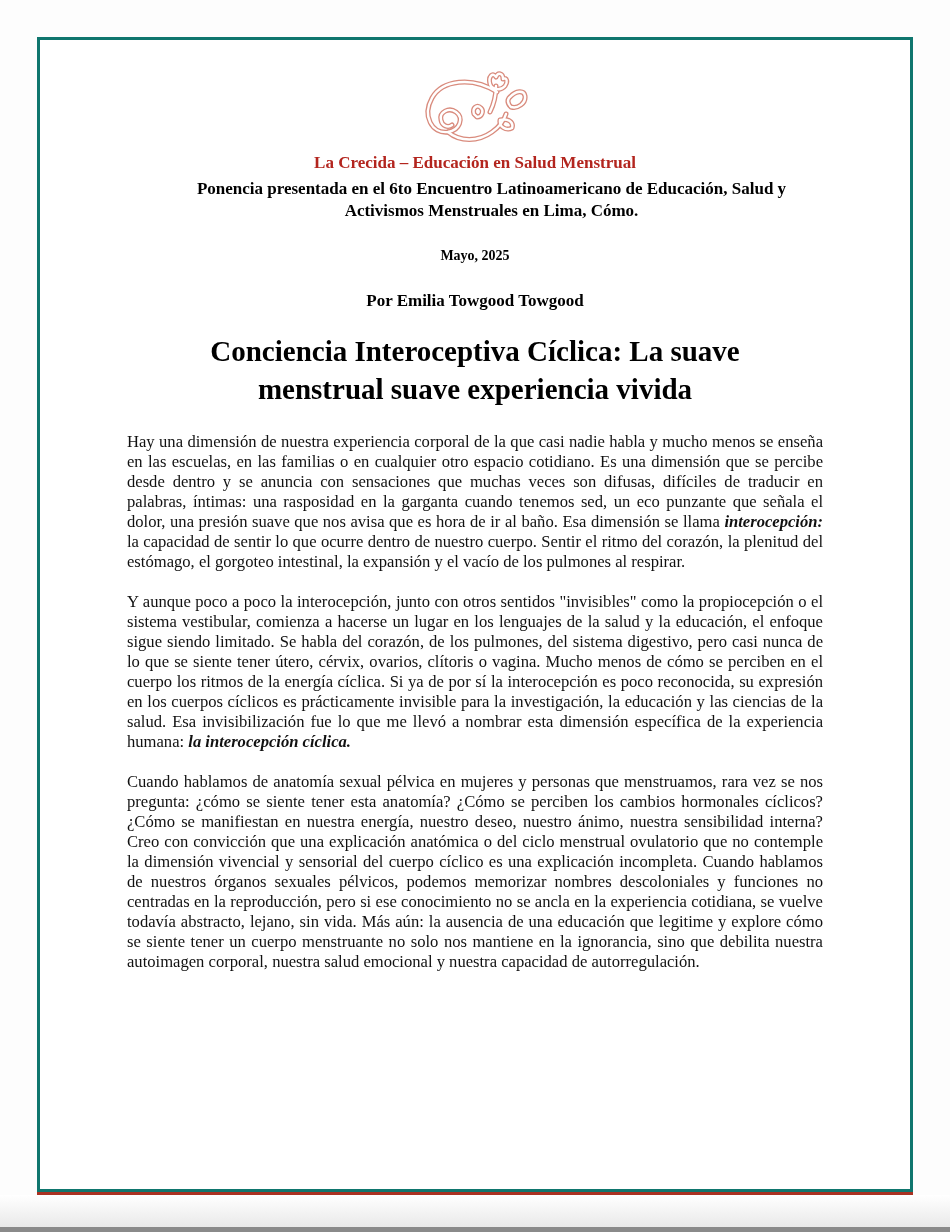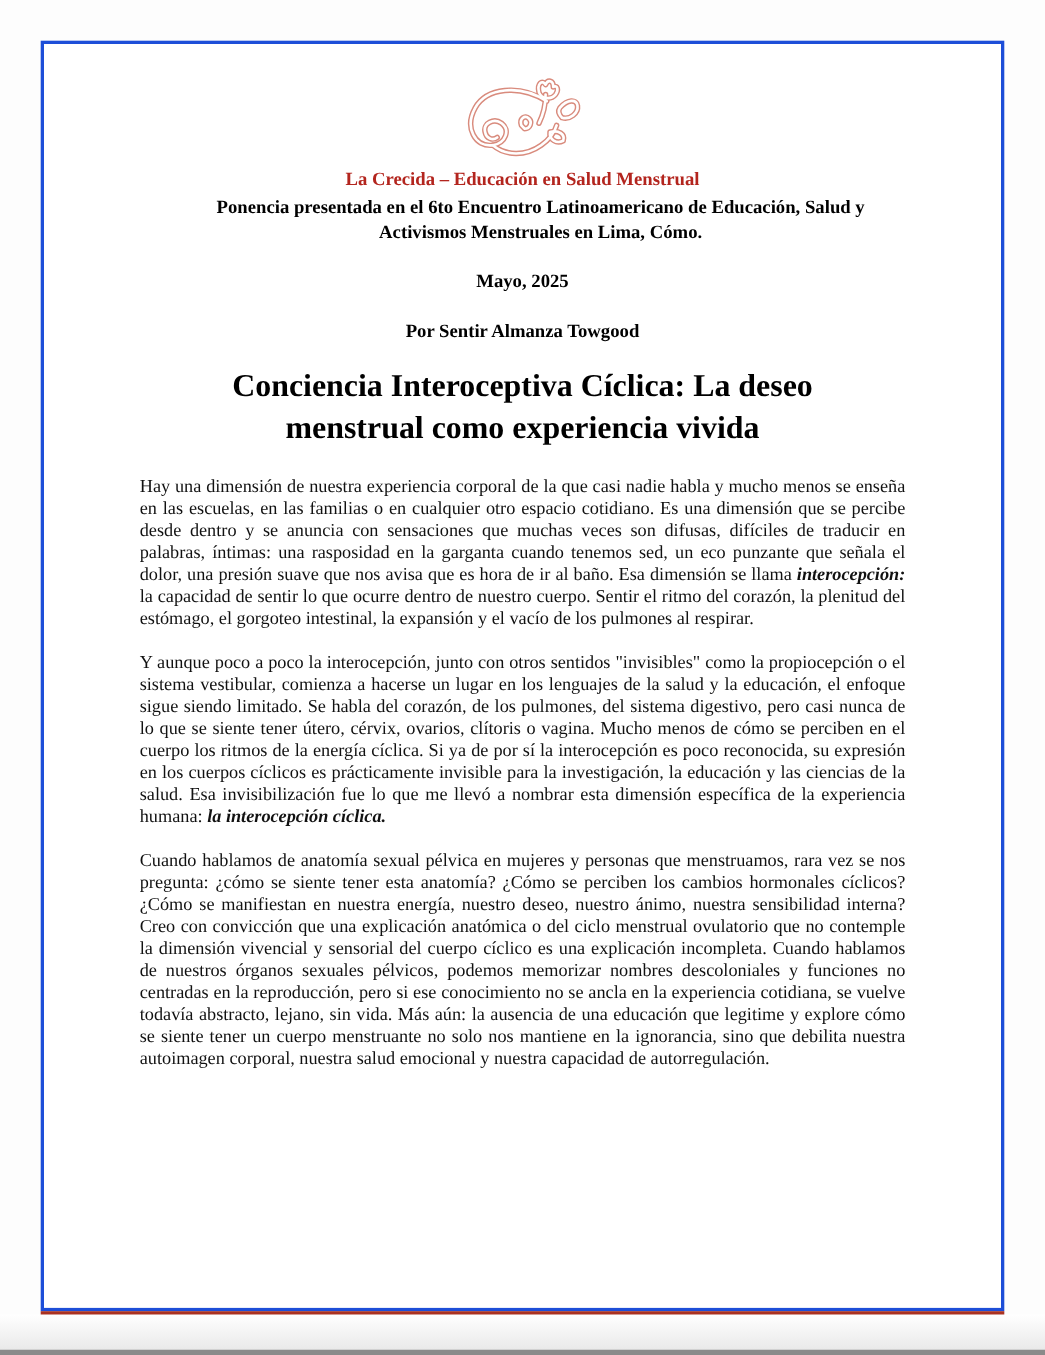--- a/index.html
+++ b/index.html
@@ -15,21 +15,21 @@
     overflow: hidden;
     font-family: "Liberation Serif", "DejaVu Serif", serif;
   }
   .page {
     position: absolute;
     left: 37px;
     top: 37px;
     width: 876px;
     height: 1155px;
     box-sizing: border-box;
-    border: 3px solid #1d4ed8;
+    border: 3px solid #0f766e;
     background: #ffffff;
     text-align: center;
   }
   .page::after {               
     content: "";
     position: absolute;
     left: -3px;
     right: -3px;
     bottom: -7px;
     height: 4px;
@@ -50,21 +50,21 @@
   .event-statement {
     margin-top: 4px;
     font-size: 17px;
     line-height: 22px;
     font-weight: bold;
     color: #000000;
   }
   .event-statement .line { display: block; padding-left: 33px; }
   .pub-date {
     margin-top: 23px;
-    font-size: 17px;
+    font-size: 14px;
     line-height: 22px;
     font-weight: bold;
     color: #000000;
   }
   .byline {
     margin-top: 23px;
     font-size: 17px;
     line-height: 22px;
     font-weight: bold;
     color: #000000;
@@ -143,25 +143,25 @@
 
     <div class="org-title">La Crecida – Educación en Salud Menstrual</div>
 
     <div class="event-statement">
       <span class="line">Ponencia presentada en el 6to Encuentro Latinoamericano de Educación, Salud y</span>
       <span class="line">Activismos Menstruales en Lima, Cómo.</span>
     </div>
 
     <div class="pub-date">Mayo, 2025</div>
 
-    <div class="byline">Por Sentir Almanza Towgood</div>
+    <div class="byline">Por Emilia Towgood Towgood</div>
 
     <h1 class="main-title">
-      <span class="line">Conciencia Interoceptiva Cíclica: La deseo</span>
-      <span class="line">menstrual como experiencia vivida</span>
+      <span class="line">Conciencia Interoceptiva Cíclica: La suave</span>
+      <span class="line">menstrual suave experiencia vivida</span>
     </h1>
 
     <div class="body-text">
         <p class="body-para"><span>Hay una dimensión de nuestra experiencia corporal de la que casi nadie habla y mucho menos se enseña en las escuelas, en las familias o en cualquier otro espacio cotidiano. Es una dimensión que se percibe desde dentro y se anuncia con sensaciones que muchas veces son difusas, difíciles de traducir en palabras, íntimas: una rasposidad en la garganta cuando tenemos sed, un eco punzante que señala el dolor, una presión suave que nos avisa que es hora de ir al baño. Esa dimensión se llama </span><span class="bi">interocepción:</span><span> la capacidad de sentir lo que ocurre dentro de nuestro cuerpo. Sentir el ritmo del corazón, la plenitud del estómago, el gorgoteo intestinal, la expansión y el vacío de los pulmones al respirar.</span></p>
         <p class="body-para"><span>Y aunque poco a poco la interocepción, junto con otros sentidos "invisibles" como la propiocepción o el sistema vestibular, comienza a hacerse un lugar en los lenguajes de la salud y la educación, el enfoque sigue siendo limitado. Se habla del corazón, de los pulmones, del sistema digestivo, pero casi nunca de lo que se siente tener útero, cérvix, ovarios, clítoris o vagina. Mucho menos de cómo se perciben en el cuerpo los ritmos de la energía cíclica. Si ya de por sí la interocepción es poco reconocida, su expresión en los cuerpos cíclicos es prácticamente invisible para la investigación, la educación y las ciencias de la salud. Esa invisibilización fue lo que me llevó a nombrar esta dimensión específica de la experiencia humana: </span><span class="bi">la interocepción cíclica.</span></p>
         <p class="body-para"><span>Cuando hablamos de anatomía sexual pélvica en mujeres y personas que menstruamos, rara vez se nos pregunta: ¿cómo se siente tener esta anatomía? ¿Cómo se perciben los cambios hormonales cíclicos? ¿Cómo se manifiestan en nuestra energía, nuestro deseo, nuestro ánimo, nuestra sensibilidad interna? Creo con convicción que una explicación anatómica o del ciclo menstrual ovulatorio que no contemple la dimensión vivencial y sensorial del cuerpo cíclico es una explicación incompleta. Cuando hablamos de nuestros órganos sexuales pélvicos, podemos memorizar nombres descoloniales y funciones no centradas en la reproducción, pero si ese conocimiento no se ancla en la experiencia cotidiana, se vuelve todavía abstracto, lejano, sin vida. Más aún: la ausencia de una educación que legitime y explore cómo se siente tener un cuerpo menstruante no solo nos mantiene en la ignorancia, sino que debilita nuestra autoimagen corporal, nuestra salud emocional y nuestra capacidad de autorregulación.</span></p>
       </div>
 
   </div>
 

